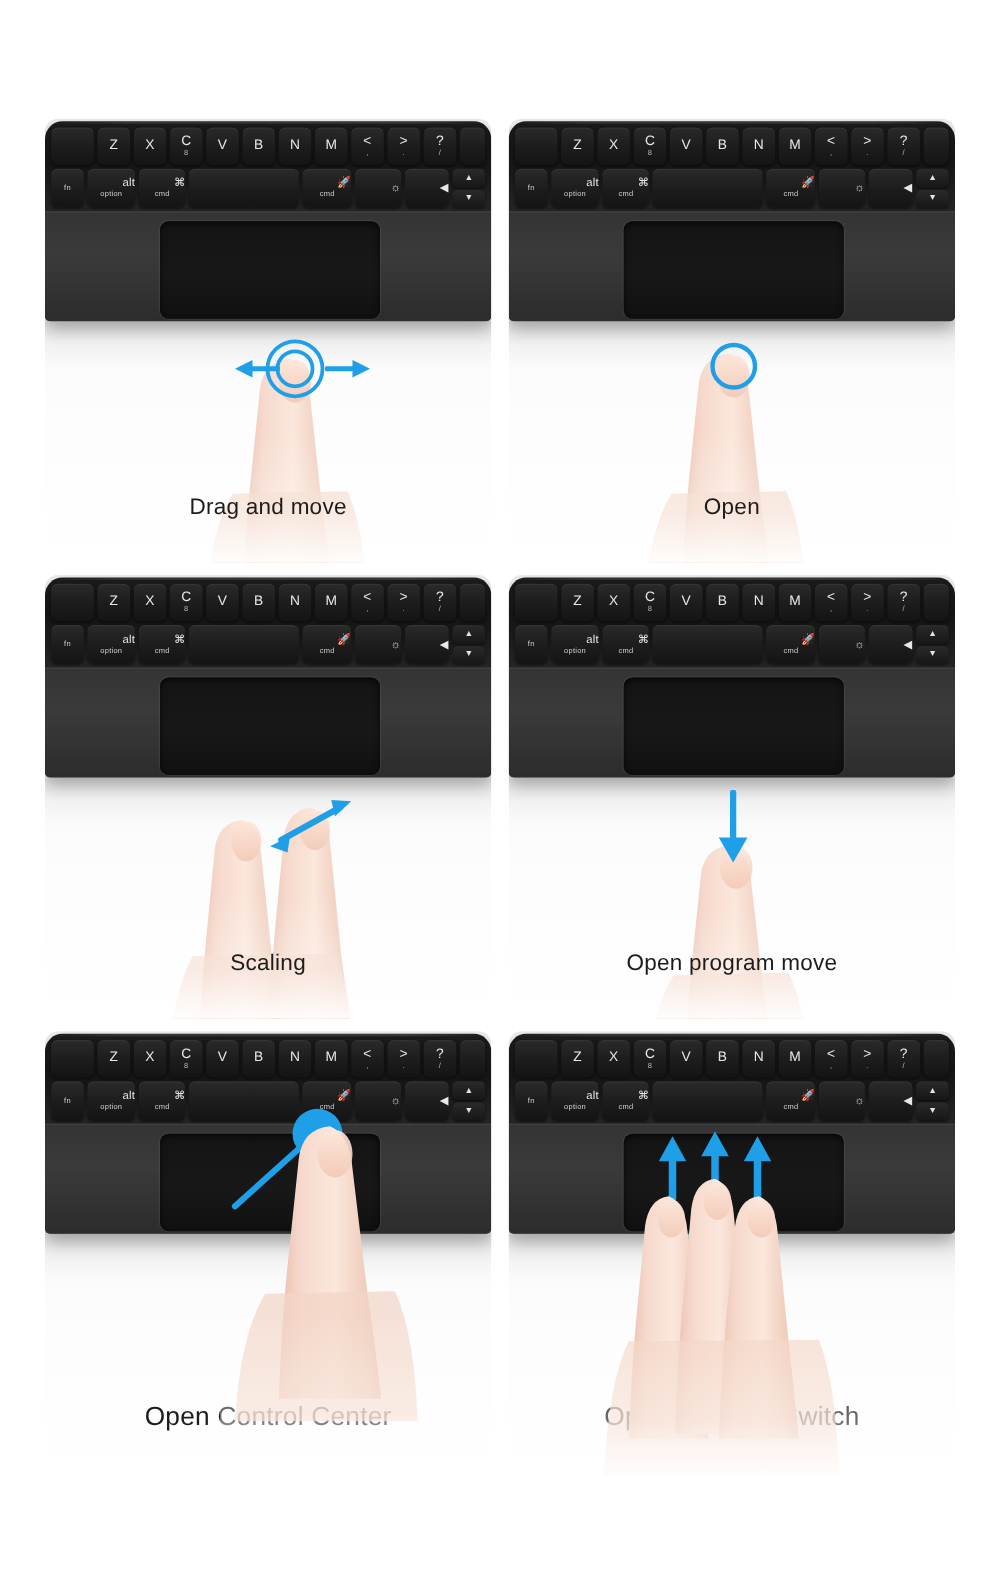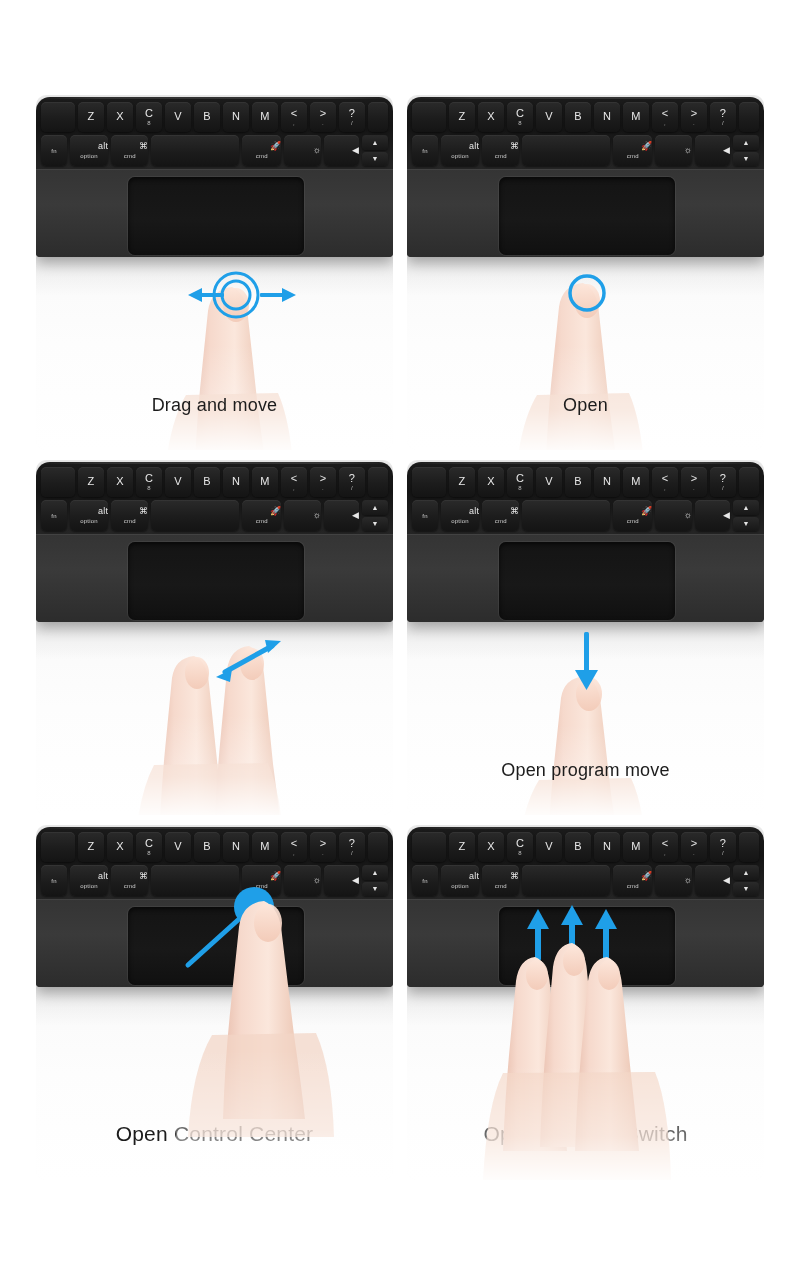--- a/index.html
+++ b/index.html
@@ -501,20 +501,21 @@
       </svg>
 
       <svg class="gfx" viewBox="0 0 357 355">
         <g>
           <line x1="189" y1="212" x2="236" y2="186" stroke="#1F9FE8" stroke-width="5" stroke-linecap="round"></line>
           <polygon points="180,217 196,209 194,222" fill="#1F9FE8"></polygon>
           <polygon points="245,181 229,180 232,193" fill="#1F9FE8"></polygon>
         </g>
       </svg>
 
+      <div class="caption">Scaling</div>
     </div>
 
     <div class="card">
       <div class="desk"></div>
       <div class="desk-band"></div>
 
       <div class="kbd">
         <div class="keyrow r1">
           <div class="key edge"></div>
           <div class="key letter">

